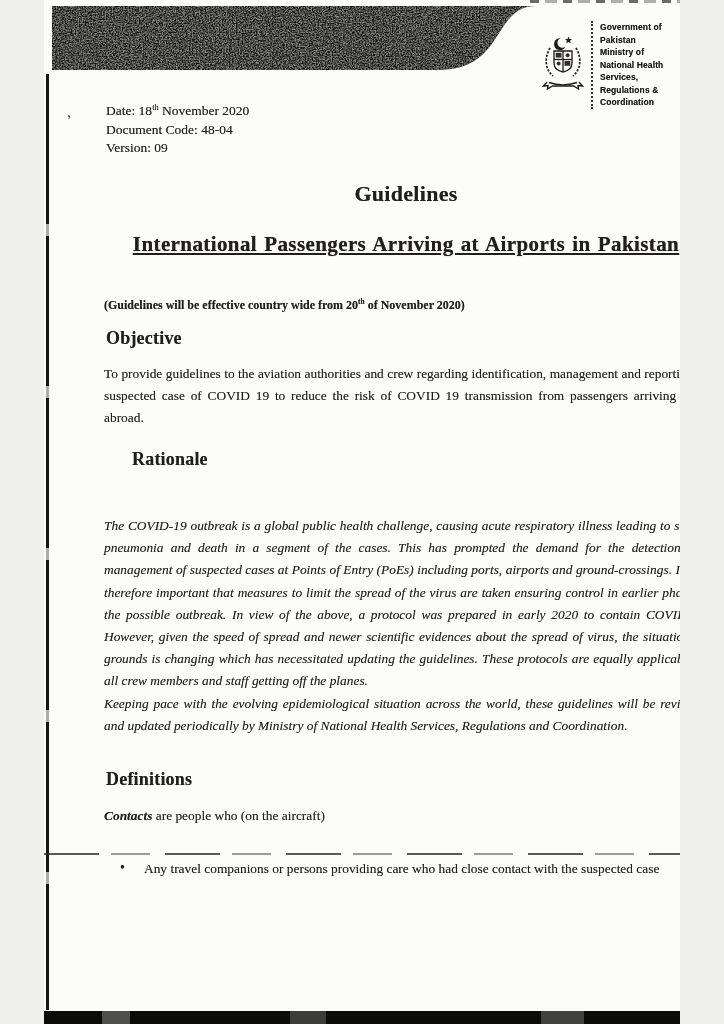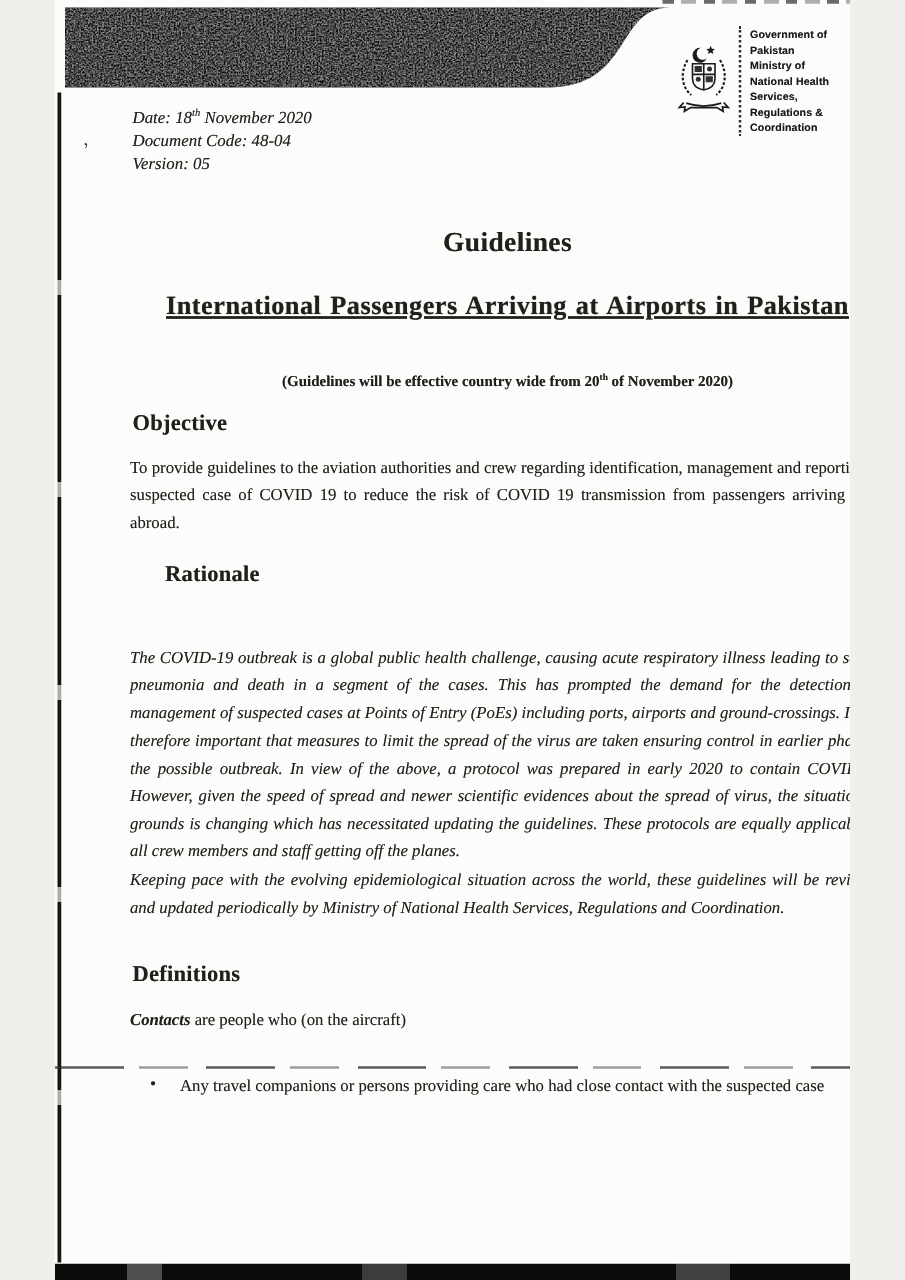--- a/index.html
+++ b/index.html
@@ -38,34 +38,34 @@
   .bottom-band{position:absolute; left:0; bottom:0; width:724px; height:13px; background:#0b0b0a;}
   .bottom-band::after{
     content:""; position:absolute; inset:0;
     background:linear-gradient(90deg,
       transparent 0 58px,  rgba(255,255,255,.28) 58px 86px,
       transparent 86px 246px, rgba(255,255,255,.2) 246px 282px,
       transparent 282px 497px, rgba(255,255,255,.22) 497px 540px,
       transparent 540px 640px, rgba(255,255,255,.18) 640px 668px, transparent 668px);
   }
   
-  .meta{position:absolute; left:62px; top:85px; font-size:13.5px; line-height:18.5px; text-shadow:0 0 .4px rgba(0,0,0,.45);font-style:italic;}
+  .meta{position:absolute; left:62px; top:102px; font-size:13.5px; line-height:18.5px; text-shadow:0 0 .4px rgba(0,0,0,.45);}
   sup{font-size:.62em; vertical-align:super; line-height:0;}
   .kicker{
     position:absolute; left:60px; top:181px; width:604px; text-align:center;
     font-size:22px; font-weight:bold; letter-spacing:.3px; text-shadow:0 0 .5px rgba(0,0,0,.55);
   }
   .main-title{
     position:absolute; left:72px; top:227px; width:580px; text-align:center;
     font-size:21px; line-height:34px; font-weight:bold; letter-spacing:.4px; word-spacing:1.5px;
     text-shadow:0 0 .7px rgba(0,0,0,.65);
     text-decoration:underline;
   }
   .subtitle{
-    position:absolute; left:60px; top:298px; width:604px; text-align:center;
+    position:absolute; left:60px; top:298px; width:604px; text-align:left;
     font-size:12px; font-weight:bold; text-shadow:0 0 .4px rgba(0,0,0,.5);
   }
   .sec-h{
     position:absolute; left:62px; font-size:18px; font-weight:bold; letter-spacing:.2px;
     text-shadow:0 0 .5px rgba(0,0,0,.55); margin:0;
   }
   .h-objective{top:328px;}
   .h-rationale{top:449px;margin-left:26px;}
   .h-definitions{top:769px;text-align:center;}
   .para{
@@ -136,21 +136,21 @@
       <div>Regulations &amp; Coordination</div>
     </div>
   </div>
 
   <div class="left-line"></div>
   <div class="stray-mark">,</div>
 
   <div class="meta">
     <div><span>Date: 18</span><sup>th</sup><span> November 2020</span></div>
     <div>Document Code: 48-04</div>
-    <div>Version: 05</div>
+    <div>Version: 09</div>
   </div>
 
   <div class="kicker">Guidelines</div>
   <div class="main-title">International Passengers Arriving at Airports in Pakistan</div>
   <div class="subtitle"><span>(Guidelines will be effective country wide from 20</span><sup>th</sup><span> of November 2020)</span></div>
 
   <h2 class="sec-h h-objective">Objective</h2>
   <p class="para p-objective">To provide guidelines to the aviation authorities and crew regarding identification, management and reporting of suspected case of COVID 19 to reduce the risk of COVID 19 transmission from passengers arriving from abroad.</p>
 
   <h2 class="sec-h h-rationale">Rationale</h2>

